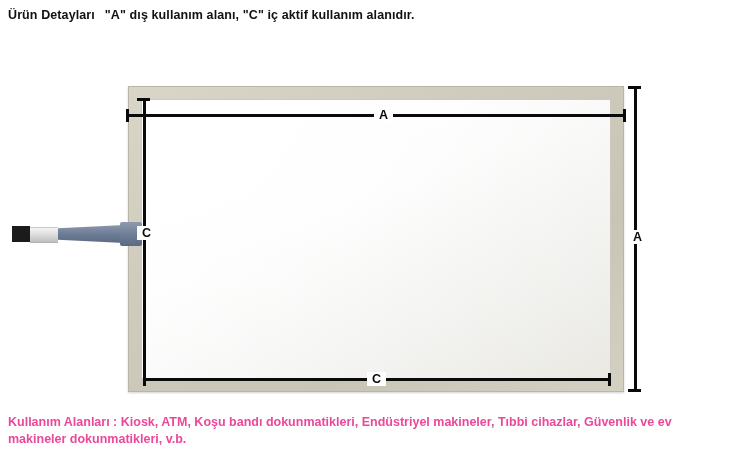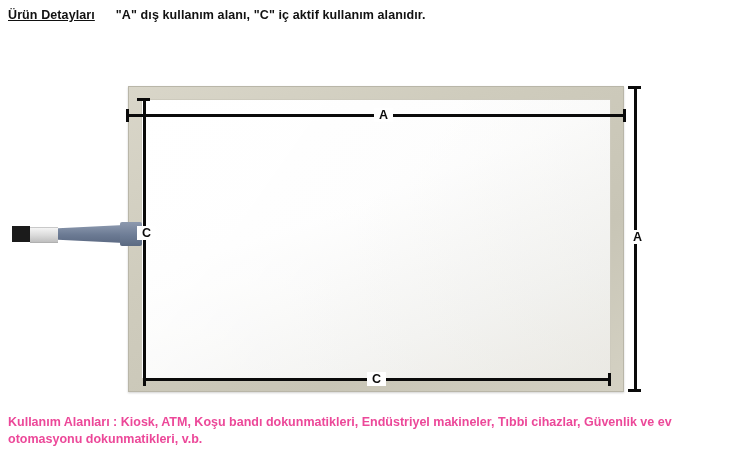--- a/index.html
+++ b/index.html
@@ -27,22 +27,21 @@
     left: 8px;
     top: 8px;
     width: 720px;
     font-size: 12.5px;
     font-weight: bold;
     color: #111111;
     letter-spacing: 0.1px;
     white-space: nowrap;
   }
   .top-caption .lead {
-    margin-right: 21px;
-    text-decoration: underline;
+    margin-right: 10px;
   }
 
   
   .diagram {
     position: absolute;
     left: 0;
     top: 40px;
     width: 750px;
     height: 370px;
   }
@@ -220,16 +219,16 @@
     <div class="dim-label" id="dim-bottom-label">C</div>
 
     <div class="dim-line dim-v" id="dim-left-line"></div>
     <div class="cap cap-h" id="dim-left-cap-top"></div>
     <div class="dim-label" id="dim-left-label">C</div>
 
   </div>
 
   <div class="bottom-caption">
     <div>Kullanım Alanları : Kiosk, ATM, Koşu bandı dokunmatikleri, Endüstriyel makineler, Tıbbi cihazlar, Güvenlik ve ev</div>
-    <div>otomasyonu dokunmatikleri, v.b.</div>
+    <div>makineler dokunmatikleri, v.b.</div>
   </div>
 
 </div>
 
 </body></html>

